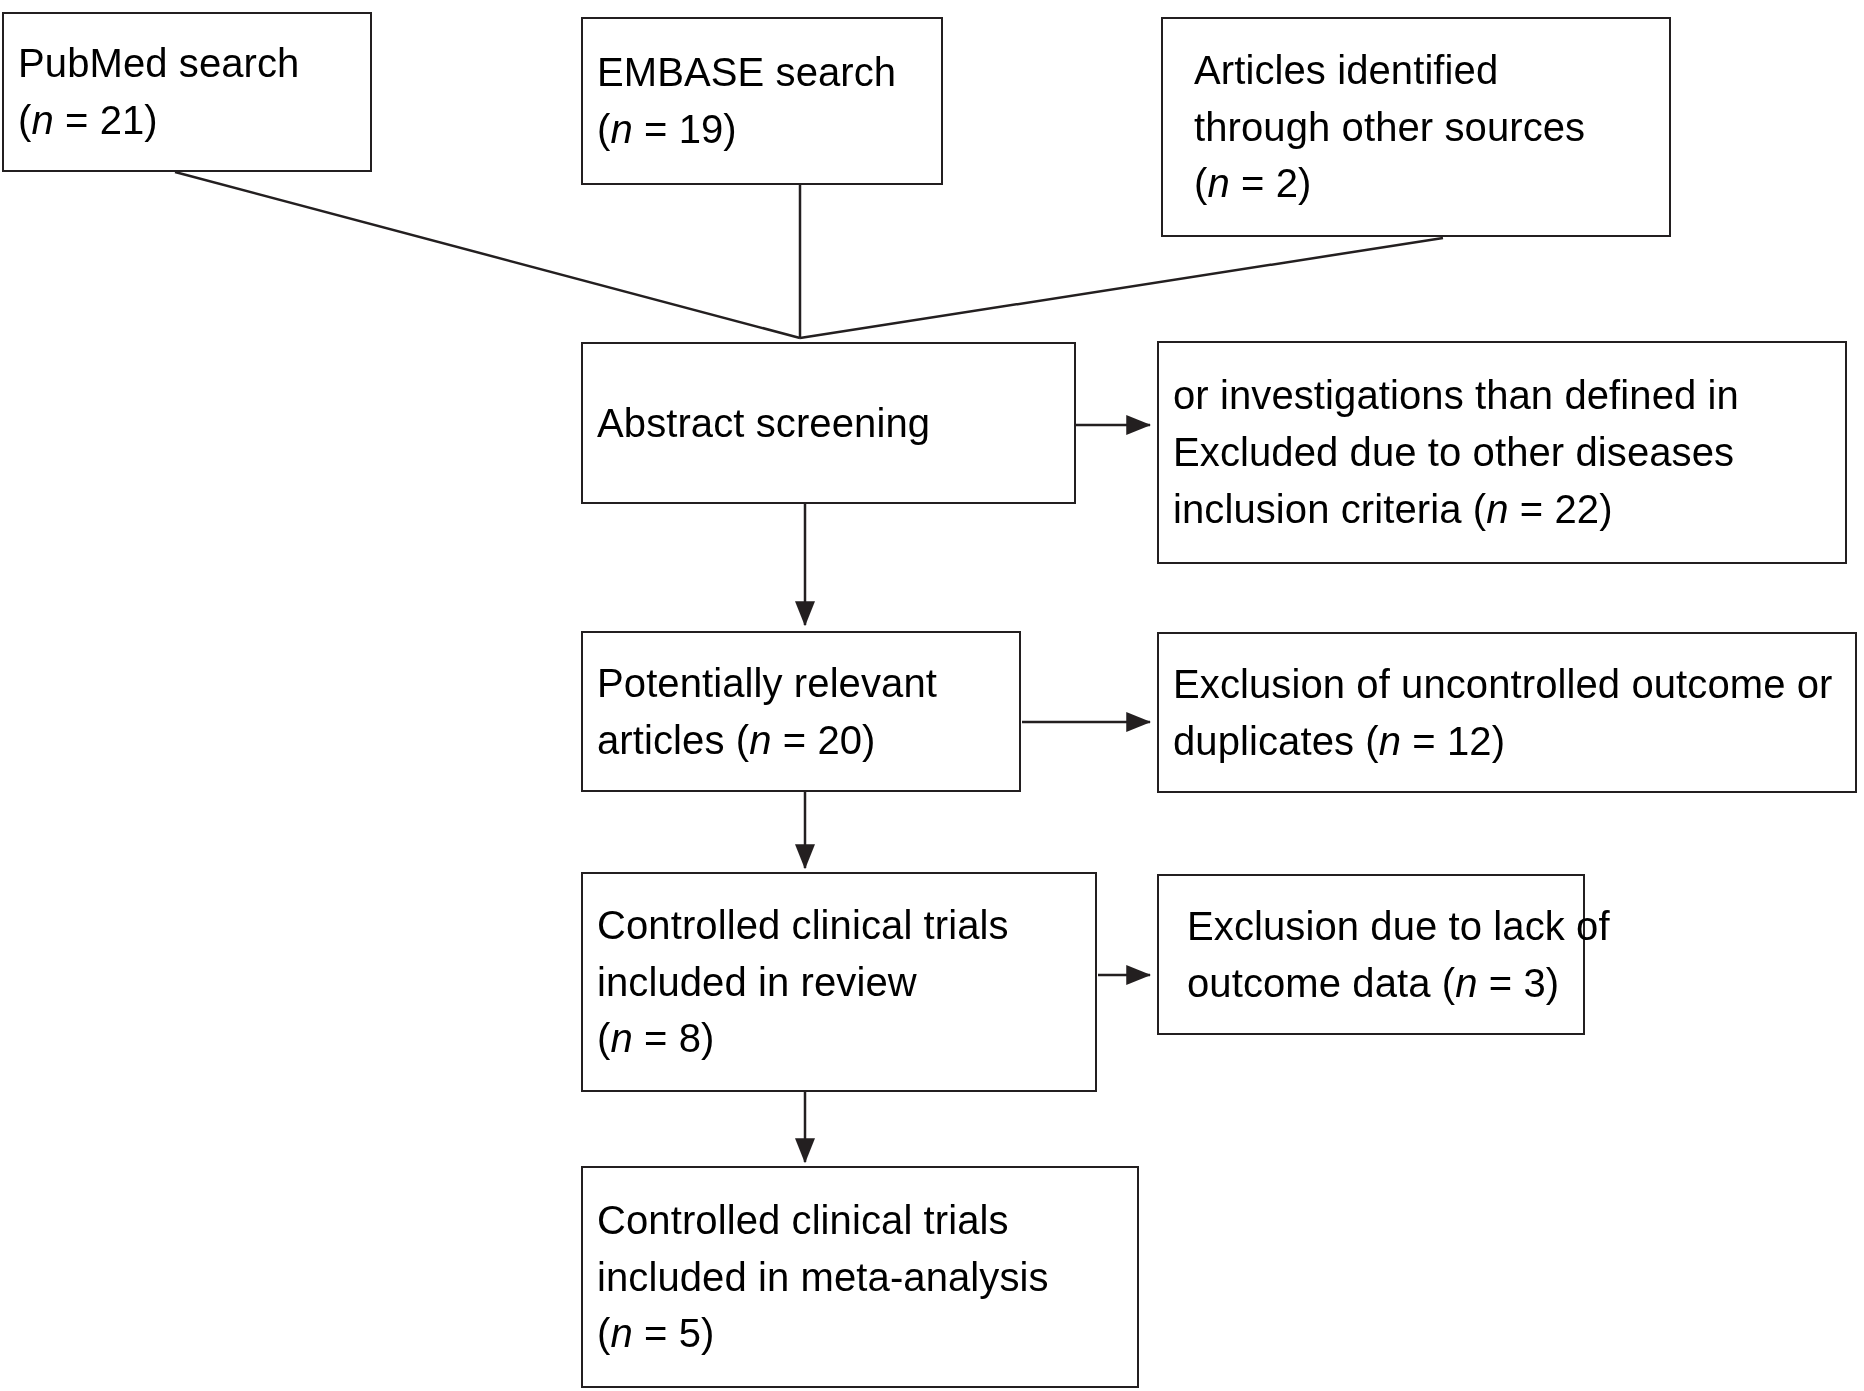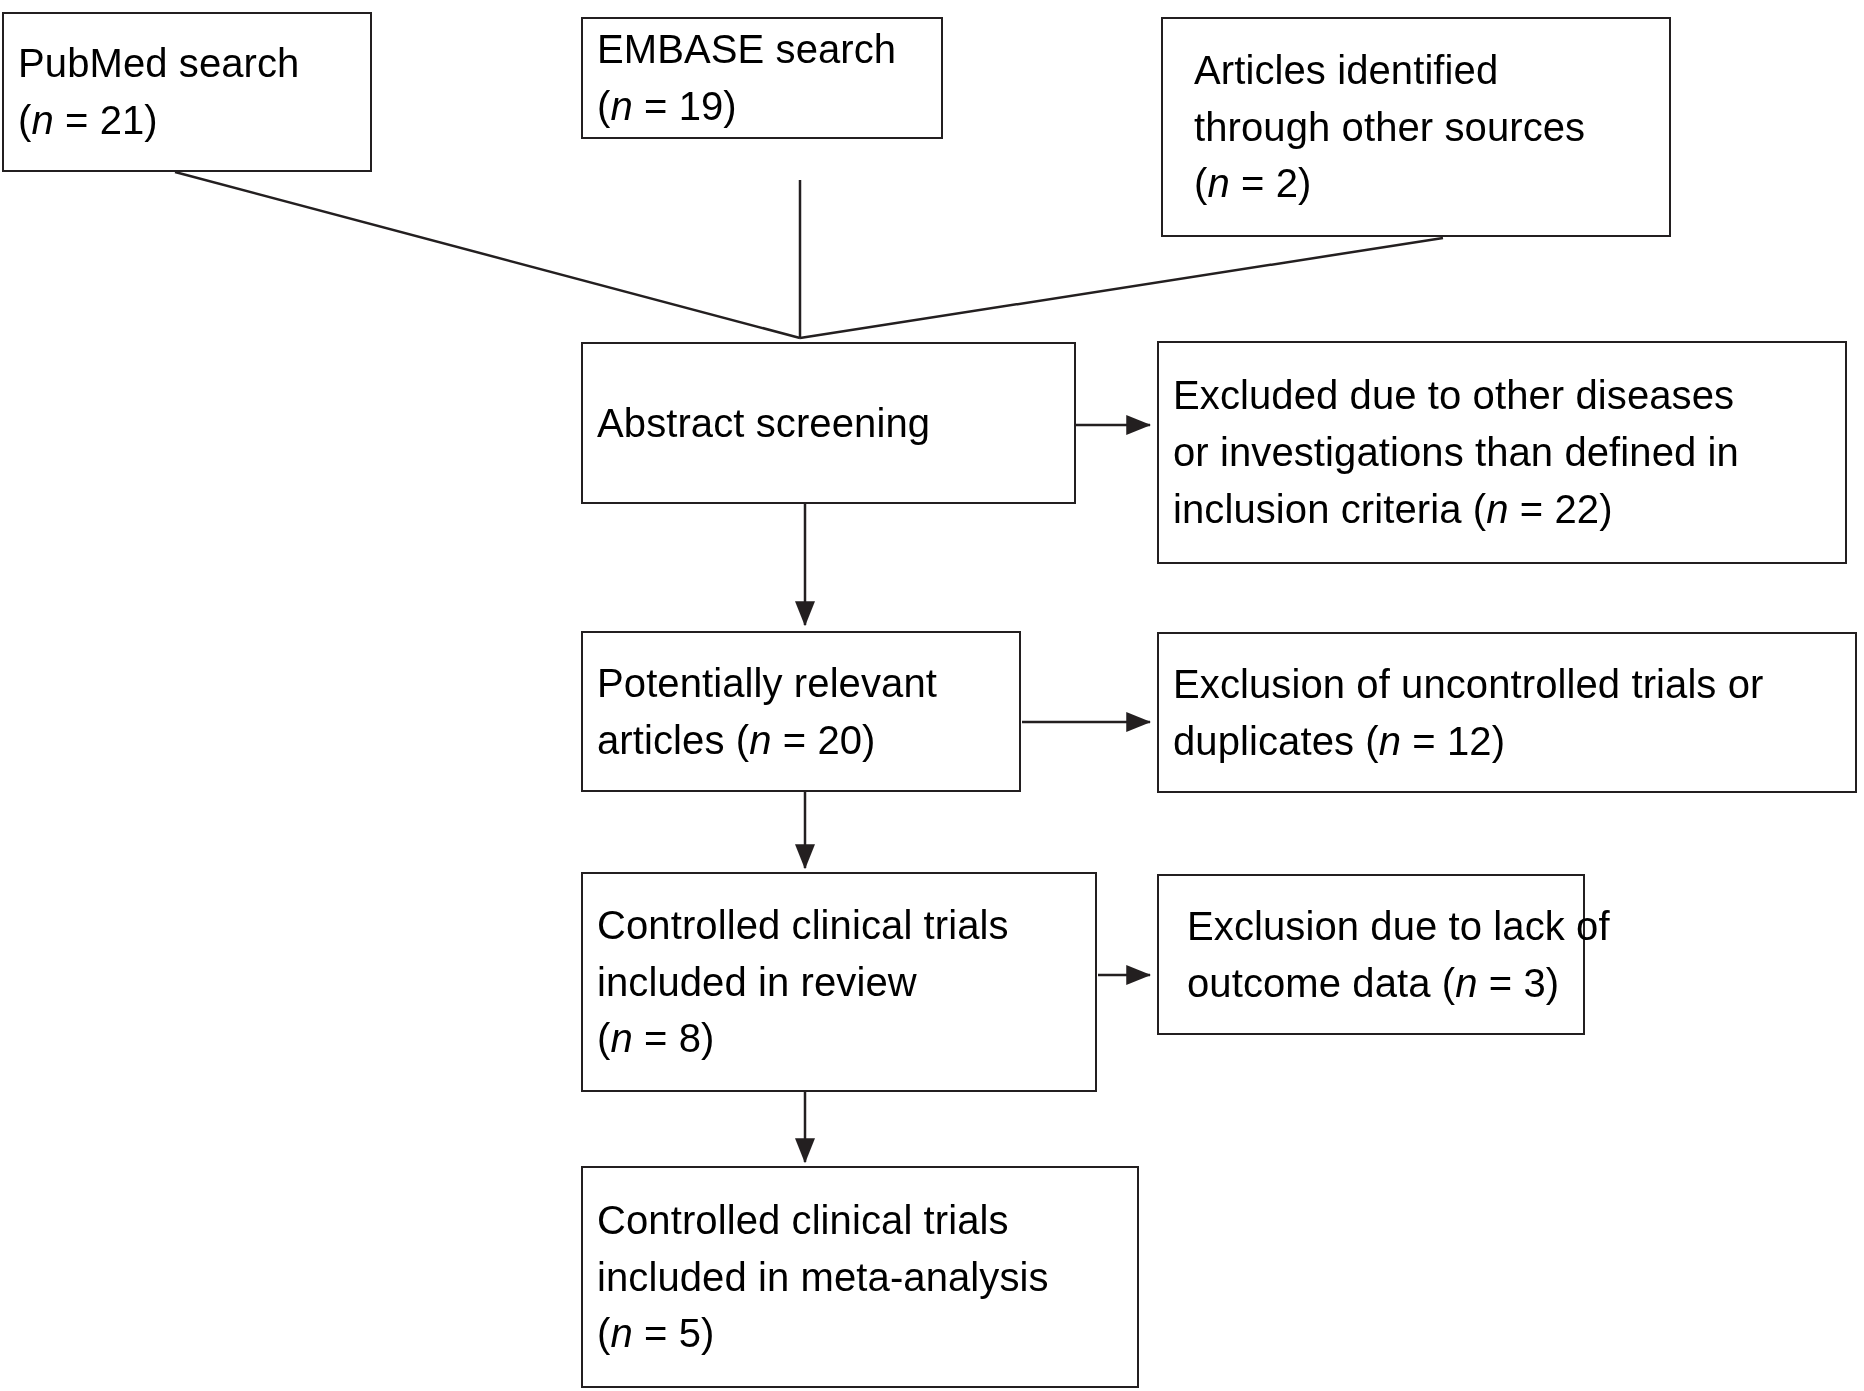--- a/index.html
+++ b/index.html
@@ -73,48 +73,48 @@
     <path d="M 1098 975 L 1150 975" fill="none" stroke="#231f20" stroke-width="2.5" marker-end="url(#arrowhead)"></path>
 
     <path d="M 805 1092 L 805 1162" fill="none" stroke="#231f20" stroke-width="2.5" marker-end="url(#arrowhead)"></path>
   </svg>
 
   <div class="node" style="left:2px; top:12px; width:370px; height:160px;">
     <div class="line">PubMed search</div>
     <div class="line"><span>(</span><em class="n">n</em><span> = 21)</span></div>
   </div>
 
-  <div class="node" style="left:581px; top:17px; width:362px; height:122px;">
+  <div class="node" style="left:581px; top:17px; width:362px; height:168px;">
     <div class="line">EMBASE search</div>
     <div class="line"><span>(</span><em class="n">n</em><span> = 19)</span></div>
   </div>
 
   <div class="node" style="left:1161px; top:17px; width:510px; height:220px;padding-left:31px;">
     <div class="line">Articles identified</div>
     <div class="line">through other sources</div>
     <div class="line"><span>(</span><em class="n">n</em><span> = 2)</span></div>
   </div>
 
   <div class="node" style="left:581px; top:342px; width:495px; height:162px;">
     <div class="line">Abstract screening</div>
   </div>
 
   <div class="node" style="left:1157px; top:341px; width:690px; height:223px;">
+    <div class="line">or investigations than defined in</div>
     <div class="line">Excluded due to other diseases</div>
-    <div class="line">or investigations than defined in</div>
     <div class="line"><span>inclusion criteria (</span><em class="n">n</em><span> = 22)</span></div>
   </div>
 
   <div class="node" style="left:581px; top:631px; width:440px; height:161px;">
     <div class="line">Potentially relevant</div>
     <div class="line"><span>articles (</span><em class="n">n</em><span> = 20)</span></div>
   </div>
 
   <div class="node" style="left:1157px; top:632px; width:700px; height:161px;">
-    <div class="line">Exclusion of uncontrolled trials or</div>
+    <div class="line">Exclusion of uncontrolled outcome or</div>
     <div class="line"><span>duplicates (</span><em class="n">n</em><span> = 12)</span></div>
   </div>
 
   <div class="node" style="left:581px; top:872px; width:516px; height:220px;">
     <div class="line">Controlled clinical trials</div>
     <div class="line">included in review</div>
     <div class="line"><span>(</span><em class="n">n</em><span> = 8)</span></div>
   </div>
 
   <div class="node" style="left:1157px; top:874px; width:428px; height:161px;padding-left:28px;">

